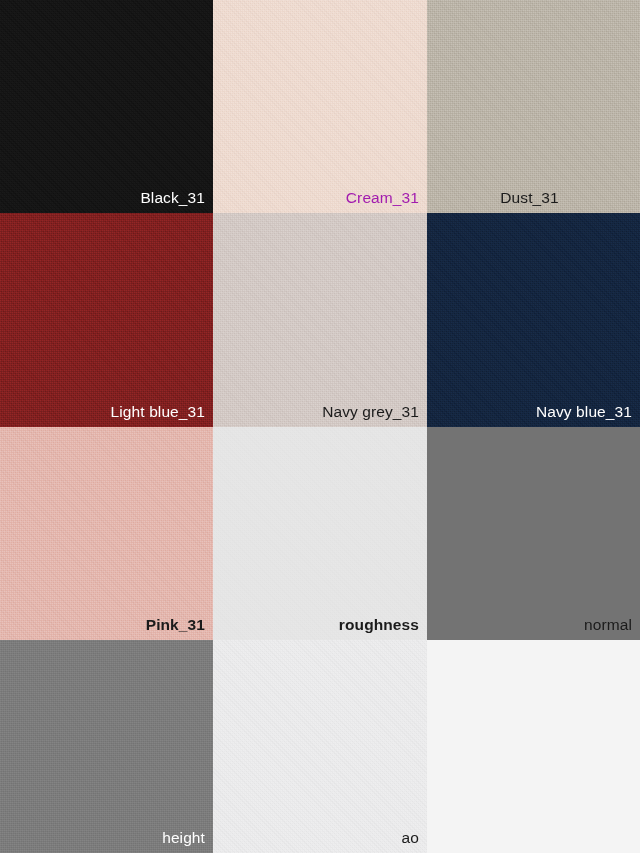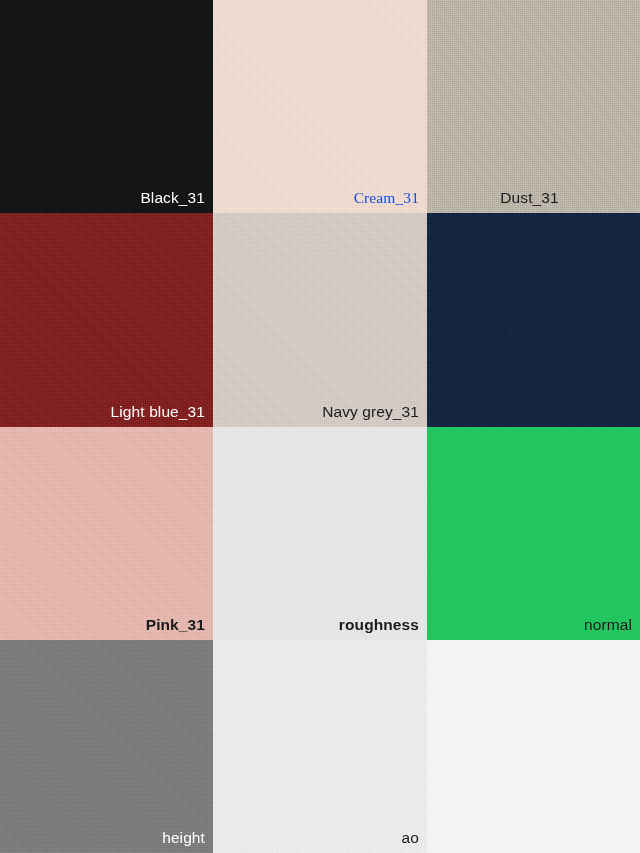--- a/index.html
+++ b/index.html
@@ -68,52 +68,53 @@
 
 <div id="swatch-grid">
     <div class="swatch " style="background: rgb(18, 18, 18);">
       <div class="weave"></div>
       <div class="weave2"></div>
       <div class="swatch-label label-light" style="color: rgb(255, 255, 255);">Black_31</div>
     </div>
     <div class="swatch " style="background: rgb(239, 219, 208);">
       <div class="weave"></div>
       <div class="weave2"></div>
-      <div class="swatch-label label-dark" style="color: #1d4ed8; font-family: Liberation Serif, serif;">Cream_31</div>
+      <div class="swatch-label label-dark" style="color: #a21caf;">Cream_31</div>
     </div>
     <div class="swatch " style="background: rgb(187, 180, 168); justify-content: center;">
       <div class="weave"></div>
       <div class="weave2"></div>
       <div class="swatch-label label-dark" style="color: rgb(27, 27, 27);">Dust_31</div>
     </div>
     <div class="swatch " style="background: #7f1d1d;">
       <div class="weave"></div>
       <div class="weave2"></div>
       <div class="swatch-label label-light" style="color: rgb(255, 255, 255);">Light blue_31</div>
     </div>
     <div class="swatch " style="background: rgb(211, 201, 197);">
       <div class="weave"></div>
       <div class="weave2"></div>
       <div class="swatch-label label-dark" style="color: rgb(27, 27, 27);">Navy grey_31</div>
     </div>
     <div class="swatch " style="background: rgb(17, 35, 61);">
       <div class="weave"></div>
       <div class="weave2"></div>
+      <div class="swatch-label label-light" style="color: rgb(255, 255, 255);">Navy blue_31</div>
     </div>
     <div class="swatch " style="background: rgb(229, 183, 174);">
       <div class="weave"></div>
       <div class="weave2"></div>
       <div class="swatch-label label-dark" style="color: rgb(27, 27, 27); font-weight: bold;">Pink_31</div>
     </div>
     <div class="swatch soft" style="background: rgb(230, 230, 230);">
       <div class="weave"></div>
       <div class="weave2"></div>
       <div class="swatch-label label-dark" style="color: rgb(27, 27, 27); font-weight: bold;">roughness</div>
     </div>
-    <div class="swatch flat" style="background: #22c55e;">
+    <div class="swatch flat" style="background: #737373;">
       <div class="swatch-label label-dark" style="color: rgb(27, 27, 27);">normal</div>
     </div>
     <div class="swatch soft" style="background: rgb(123, 123, 123);">
       <div class="weave"></div>
       <div class="weave2"></div>
       <div class="swatch-label label-light" style="color: rgb(255, 255, 255);">height</div>
     </div>
     <div class="swatch " style="background: rgb(236, 236, 237);">
       <div class="weave"></div>
       <div class="weave2"></div>

